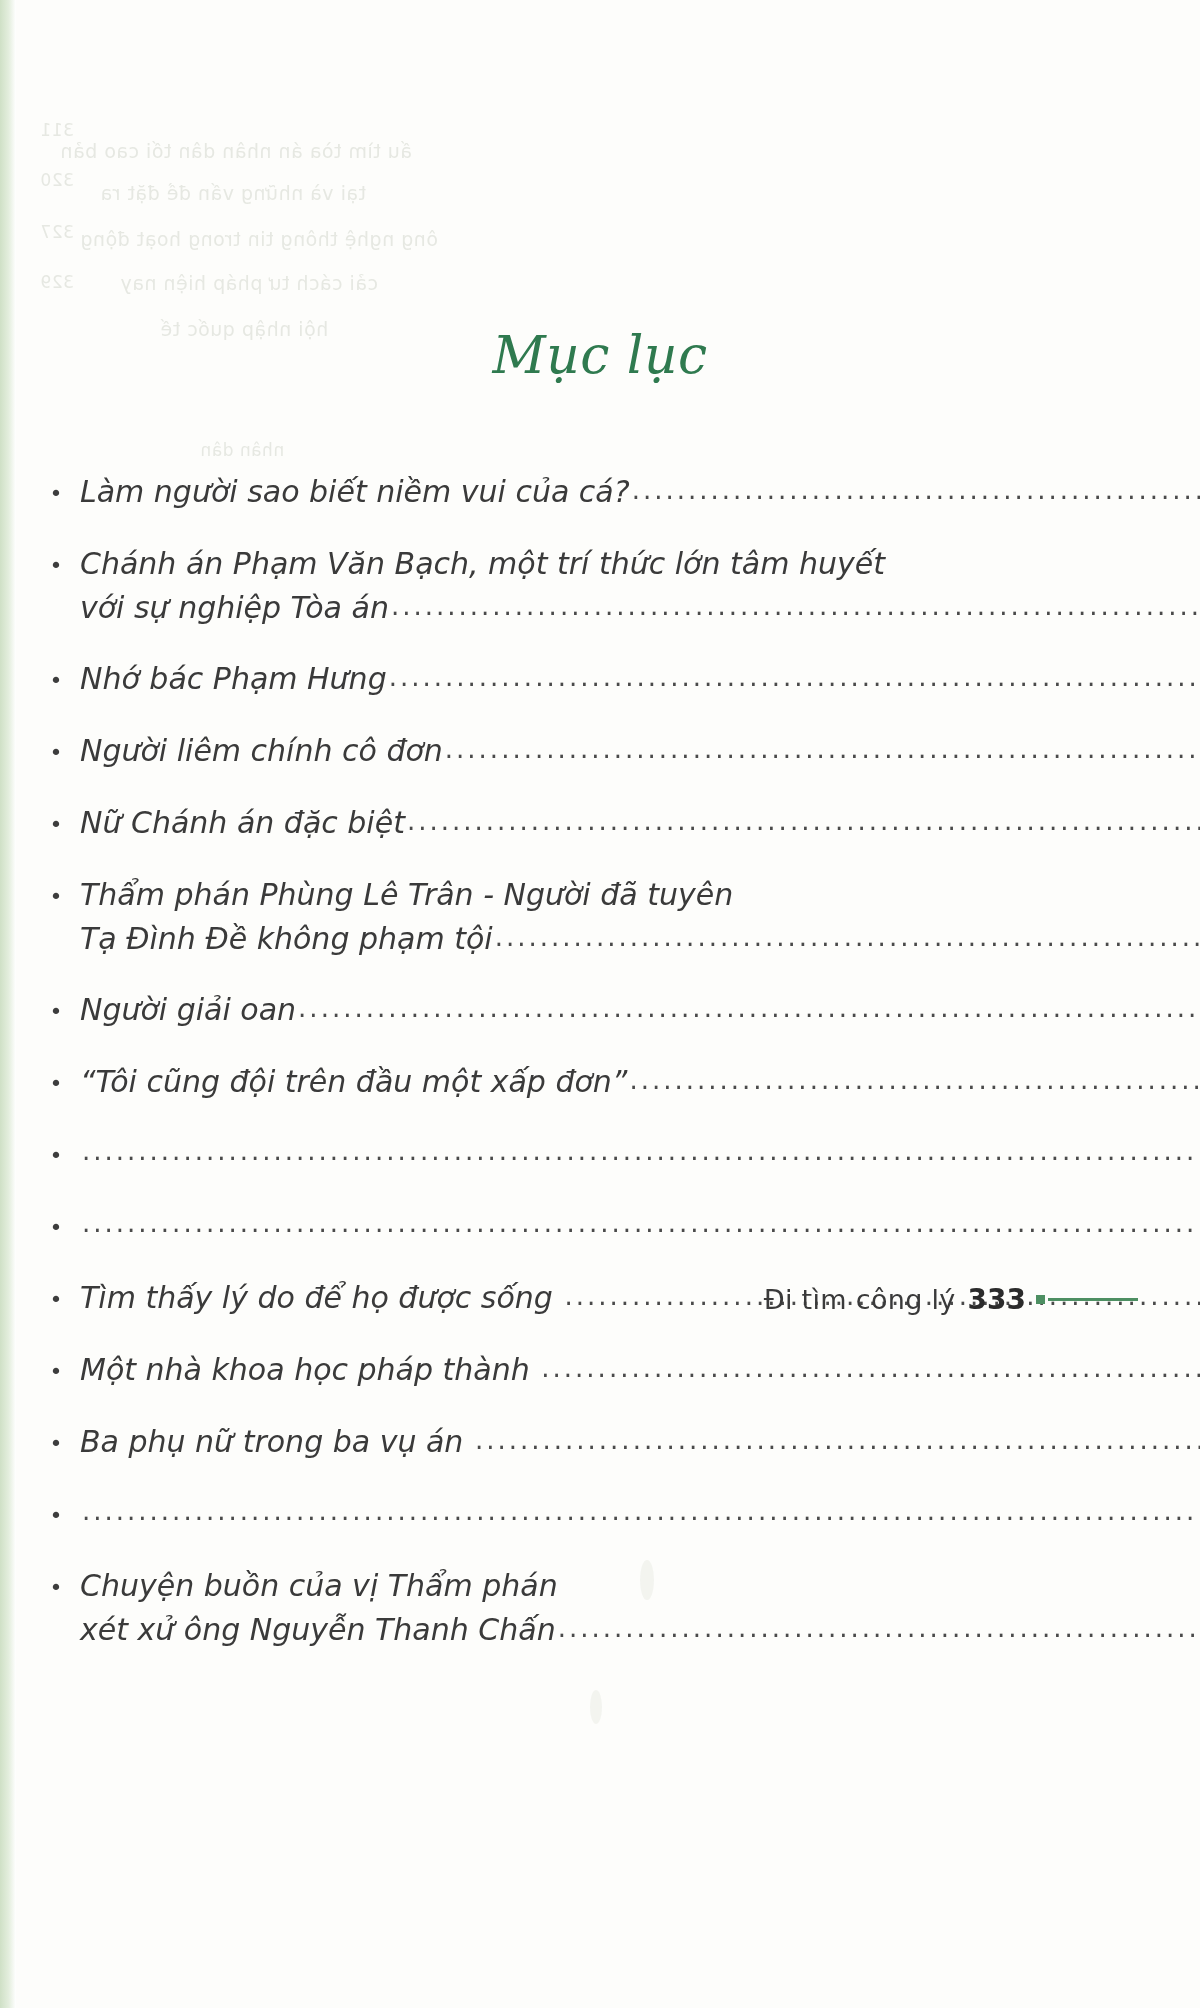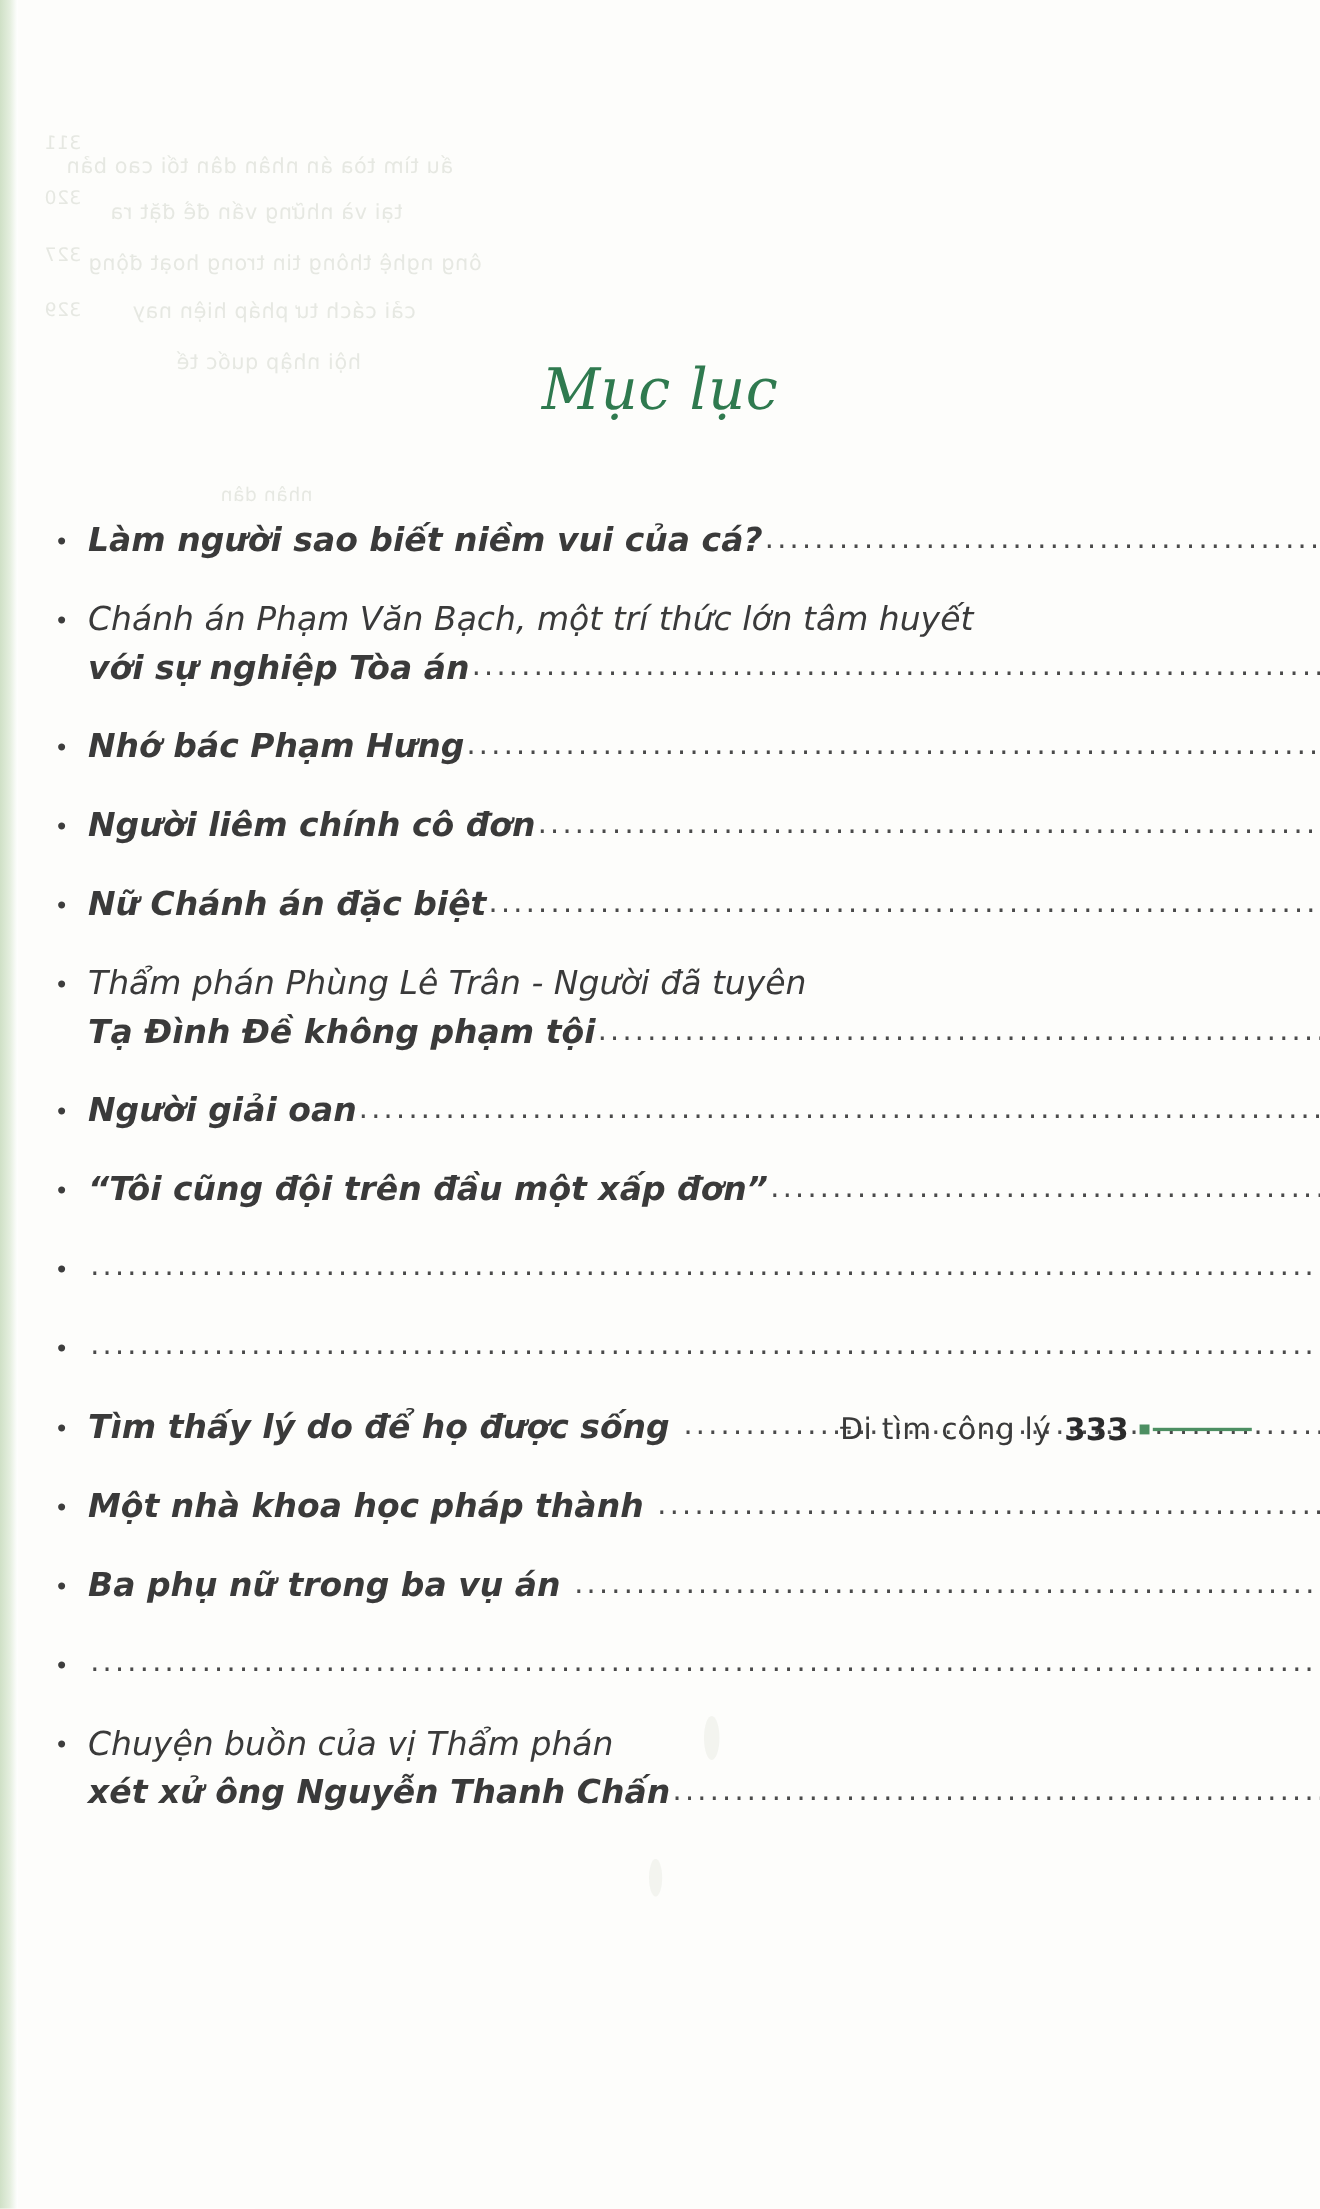--- a/index.html
+++ b/index.html
@@ -97,21 +97,21 @@
     align-items: baseline;
     font-family: "DejaVu Sans", sans-serif;
     font-style: italic;
     font-size: 30px;
     line-height: 44px;
     color: #3a3a3a;
   }
 
   .entry-line .txt {
     white-space: pre;
-    font-weight: 700;
+    font-weight: 400;
   }
 
   .entry-line .dots {
     flex: 1 1 auto;
     overflow: hidden;
     white-space: nowrap;
     color: #4a4a4a;
     font-style: normal;
     font-size: 26px;
     letter-spacing: 3px;

